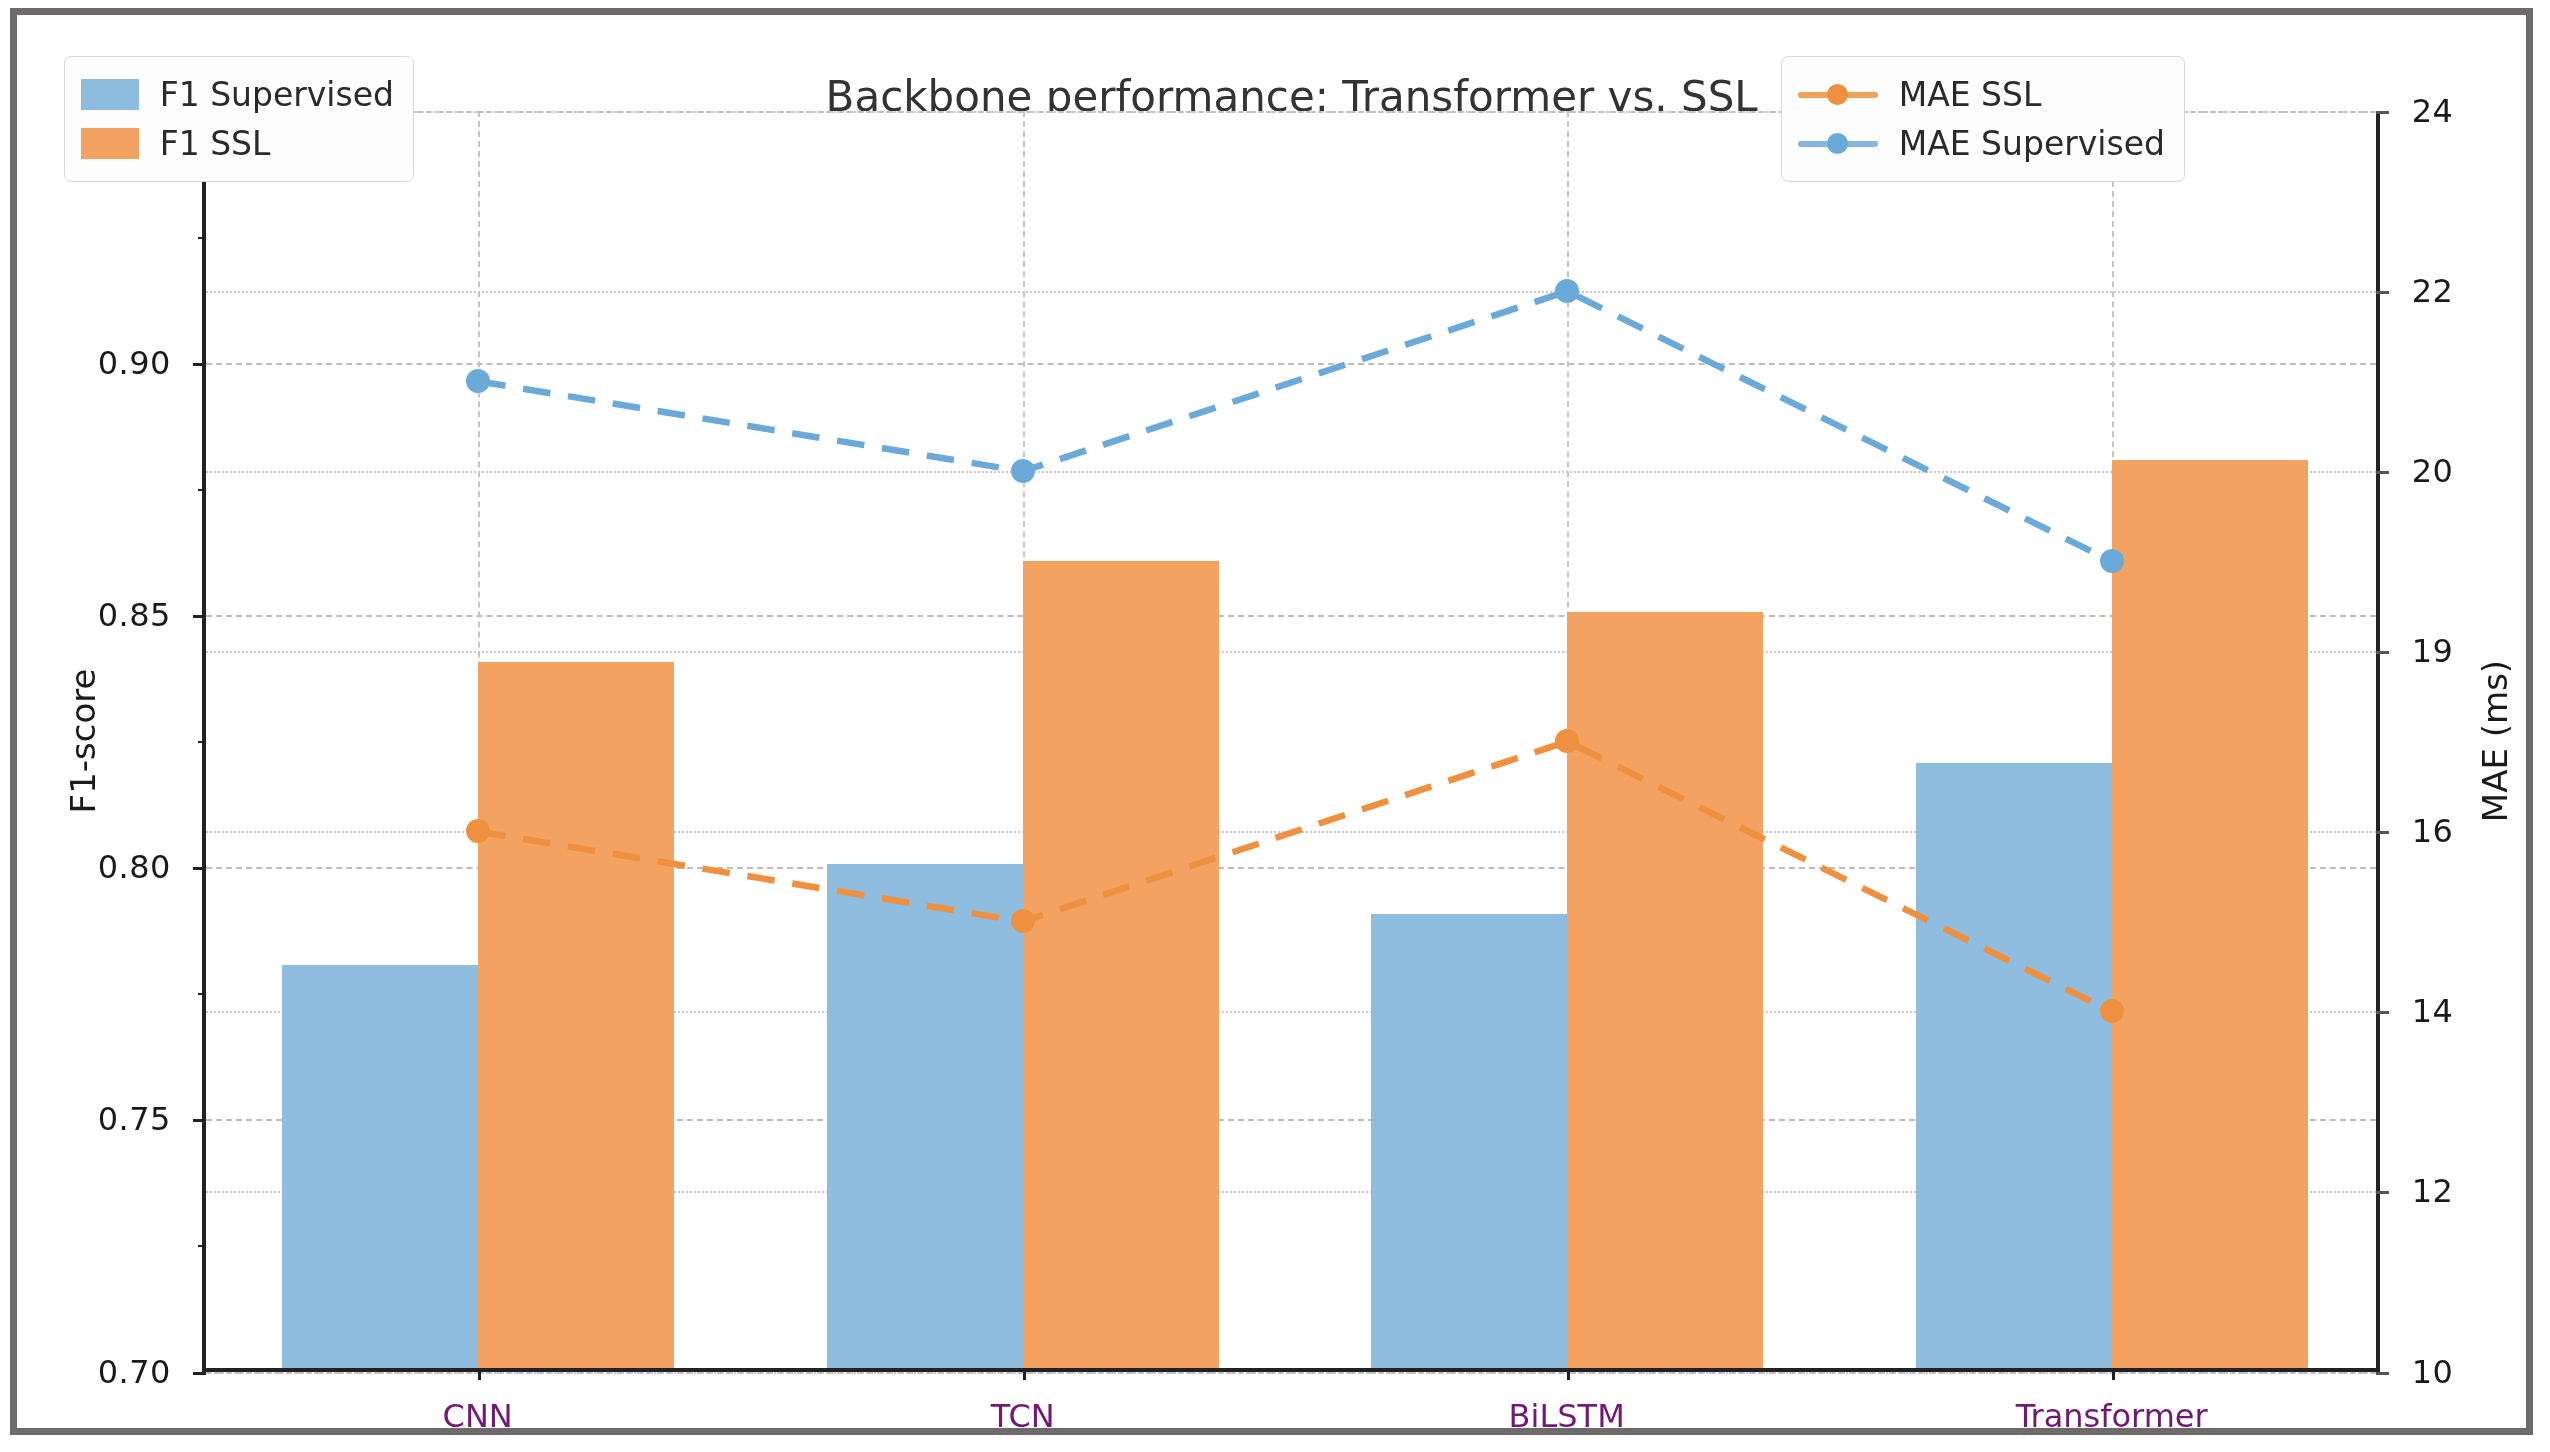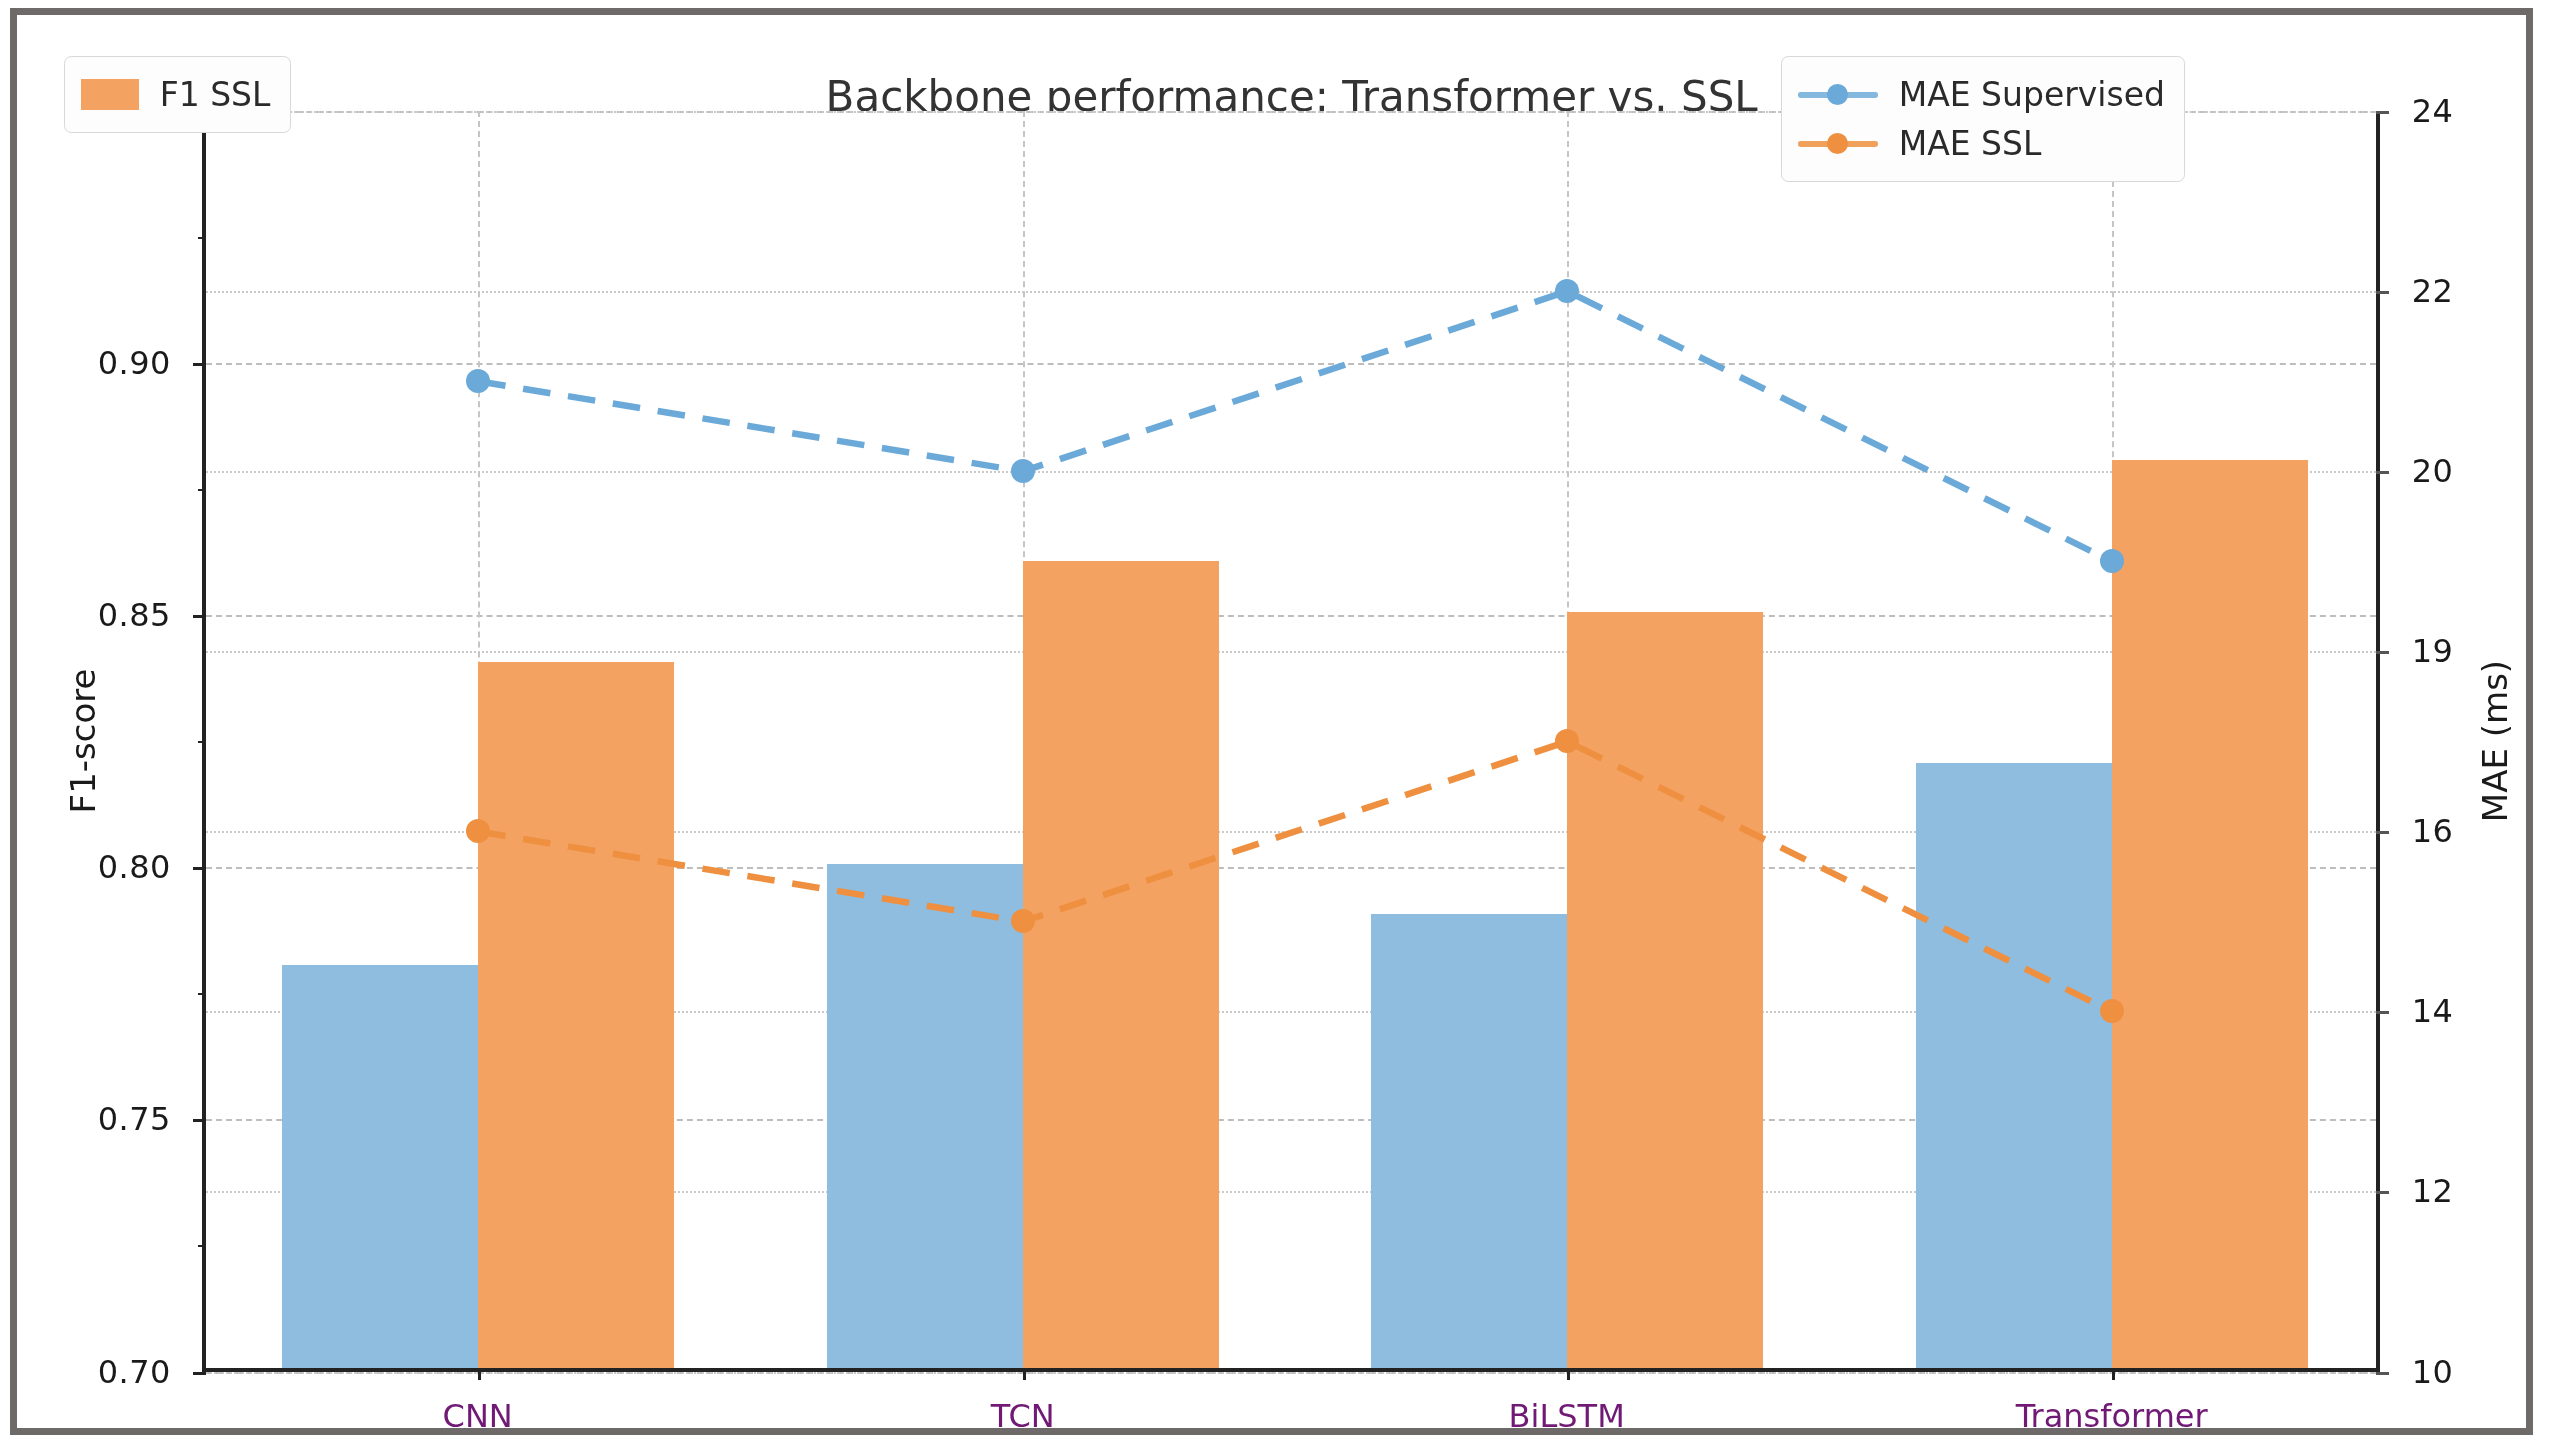--- a/index.html
+++ b/index.html
@@ -338,38 +338,42 @@
               <div class="xtick-mark" style="left: 1361px;"></div>
               <div class="xtick-label" style="left: 1361px;">BiLSTM</div>
               <div class="xtick-mark" style="left: 1906px;"></div>
               <div class="xtick-label" style="left: 1906px;">Transformer</div>
             </div>
         </div>
       </div>
 
       <div class="legend-box" id="legend-left">
         <div class="legend-row">
+          <span class="legend-swatch sup"></span>
+          <span class="legend-label">F1 Supervised</span>
+        </div>
+        <div class="legend-row">
           <span class="legend-swatch ssl"></span>
           <span class="legend-label">F1 SSL</span>
         </div>
       </div>
 
       <div class="legend-box" id="legend-right">
+        <div class="legend-row">
+          <span class="legend-line ssl">
+            <span class="lseg"></span>
+              <span class="ldot"></span>
+          </span>
+          <span class="legend-label">MAE SSL</span>
+        </div>
         <div class="legend-row">
           <span class="legend-line sup">
             <span class="lseg"></span>
               <span class="ldot"></span>
           </span>
           <span class="legend-label">MAE Supervised</span>
         </div>
-        <div class="legend-row">
-          <span class="legend-line ssl">
-            <span class="lseg"></span>
-              <span class="ldot"></span>
-          </span>
-          <span class="legend-label">MAE SSL</span>
-        </div>
       </div>
 
     </div>
   </div>
 </div>
 
 
 </body></html>

